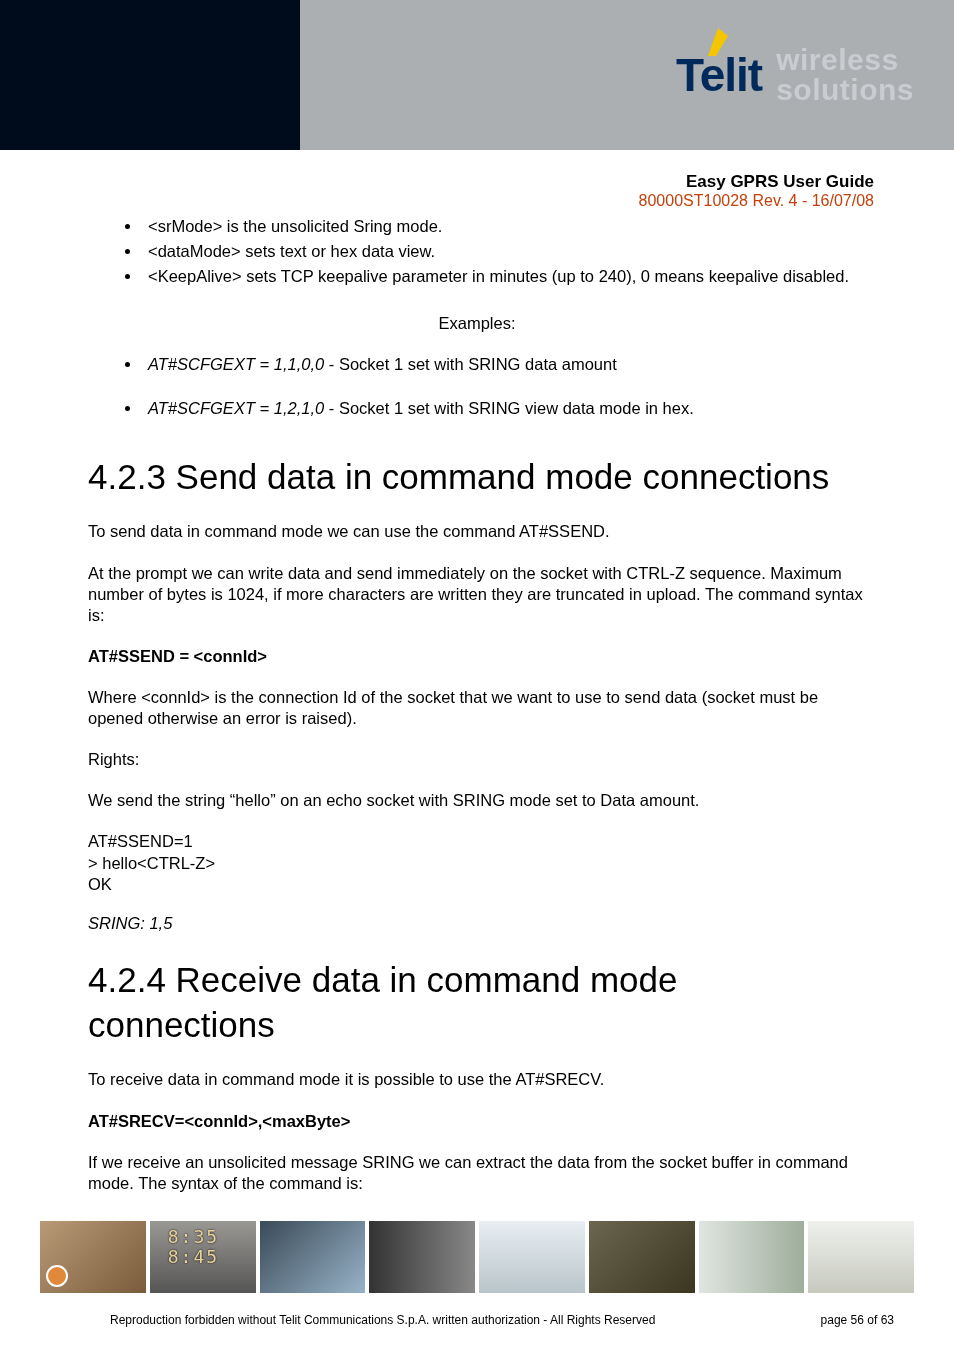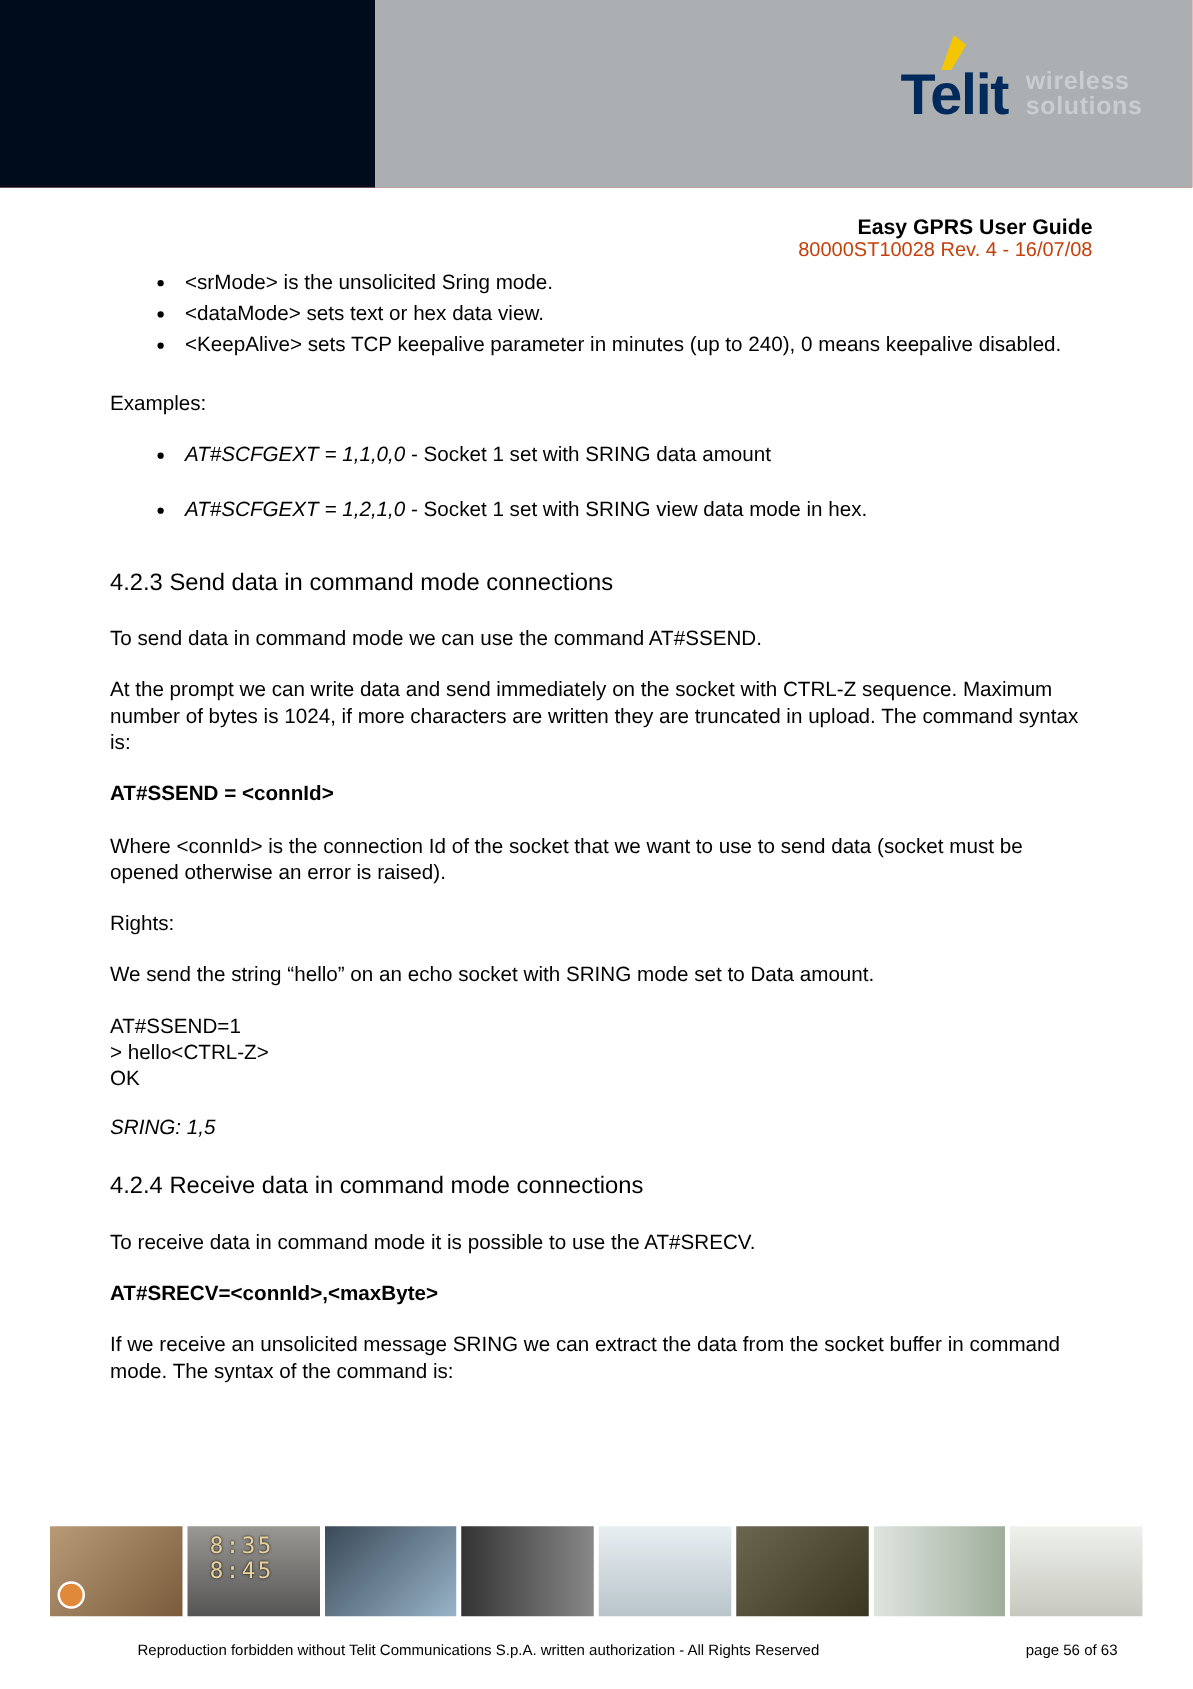--- a/index.html
+++ b/index.html
@@ -1,35 +1,35 @@
 <!DOCTYPE html>
 <html><head>
 <meta charset="utf-8">
 <style>
   * { box-sizing: border-box; margin: 0; padding: 0; }
   html, body { width: 954px; background: #fff; font-family: Arial, Helvetica, sans-serif; color: #000; }
   .page { width: 954px; min-height: 1351px; position: relative; }
-  .header-band { width: 100%; height: 150px; position: relative; background: #b91c1c; }
+  .header-band { width: 100%; height: 150px; position: relative; background: #0369a1; }
   .header-dark { position: absolute; left: 0; top: 0; width: 300px; height: 150px; background: #000b1c; }
   .header-grey { position: absolute; left: 300px; top: 0; right: 0; height: 150px; background: #acafb2; display: flex; align-items: center; justify-content: flex-end; padding-right: 40px; }
   .logo-block { display: flex; align-items: center; gap: 14px; }
   .telit-word { font-weight: 900; font-size: 46px; color: #002a5c; letter-spacing: -1px; position: relative; }
   .telit-accent { position: absolute; top: -22px; right: 32px; width: 26px; height: 32px; }
-  .sol-words { display: flex; flex-direction: column; line-height: 1; color: #c9ccd0; font-weight: 700; font-size: 20px; letter-spacing: 0.5px; }
+  .sol-words { display: flex; flex-direction: column; line-height: 1; color: #c9ccd0; font-weight: 700; font-size: 30px; letter-spacing: 0.5px; }
   .doc-meta { text-align: right; padding: 22px 80px 6px 0; }
   .doc-title { font-weight: 700; font-size: 17px; }
   .doc-rev { color: #c2410c; font-size: 16px; }
   .content { padding: 0 88px 0 88px; font-size: 16.5px; line-height: 1.28; }
   ul.bullets { list-style: disc; padding-left: 54px; margin-bottom: 26px; }
   ul.bullets li { margin-bottom: 4px; padding-left: 6px; }
-  .examples-label { margin-bottom: 20px; }
+  .examples-label { margin-bottom: 20px; text-align: center; }
   ul.examples { list-style: disc; padding-left: 54px; margin-bottom: 36px; }
   ul.examples li { margin-bottom: 22px; padding-left: 6px; }
   .ital { font-style: italic; }
-  h2.section { font-size: 19px; font-weight: 400; margin: 24px 0 22px 0; }
+  h2.section { font-size: 35px; font-weight: 400; margin: 24px 0 22px 0; }
   p.para { margin-bottom: 20px; }
   .bold { font-weight: 700; }
   .code-block { margin-bottom: 18px; }
   .code-line { display: block; }
   .footer-images { position: absolute; bottom: 58px; left: 40px; right: 40px; height: 72px; display: flex; gap: 4px; }
   .footer-img { flex: 1; min-width: 0; background: #999; position: relative; overflow: hidden; }
   .footer-line { position: absolute; bottom: 24px; left: 88px; right: 60px; font-size: 12px; display: flex; justify-content: space-between; margin-left: 22px; }
   
   .th-a { background: linear-gradient(135deg,#b89a77,#7a5c3c); }
   .th-b { background: linear-gradient(180deg,#9a9893,#555); }

